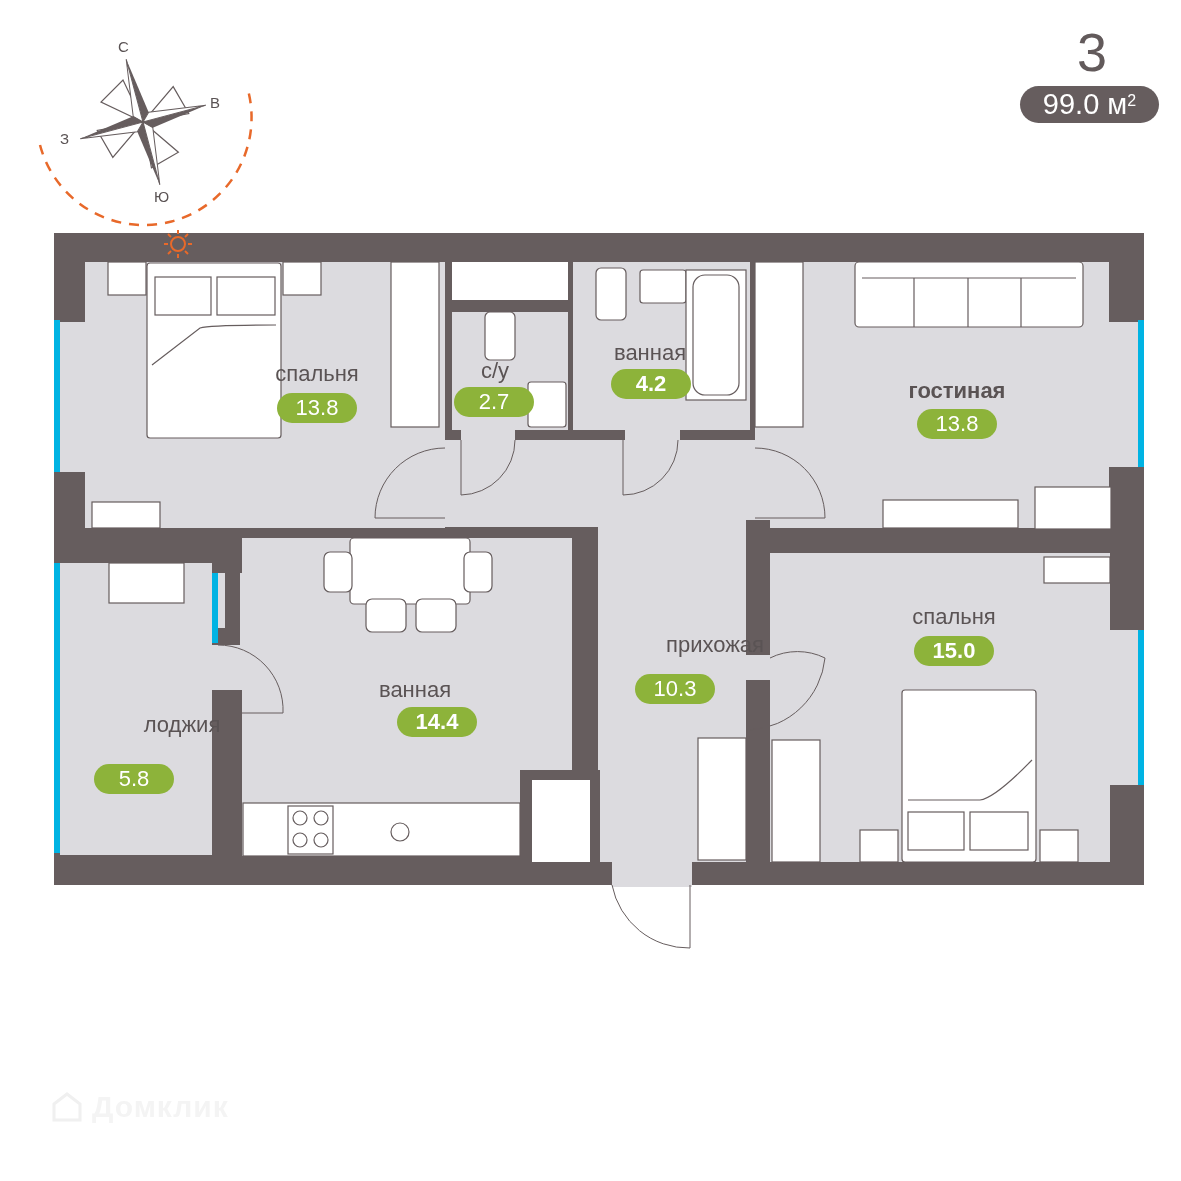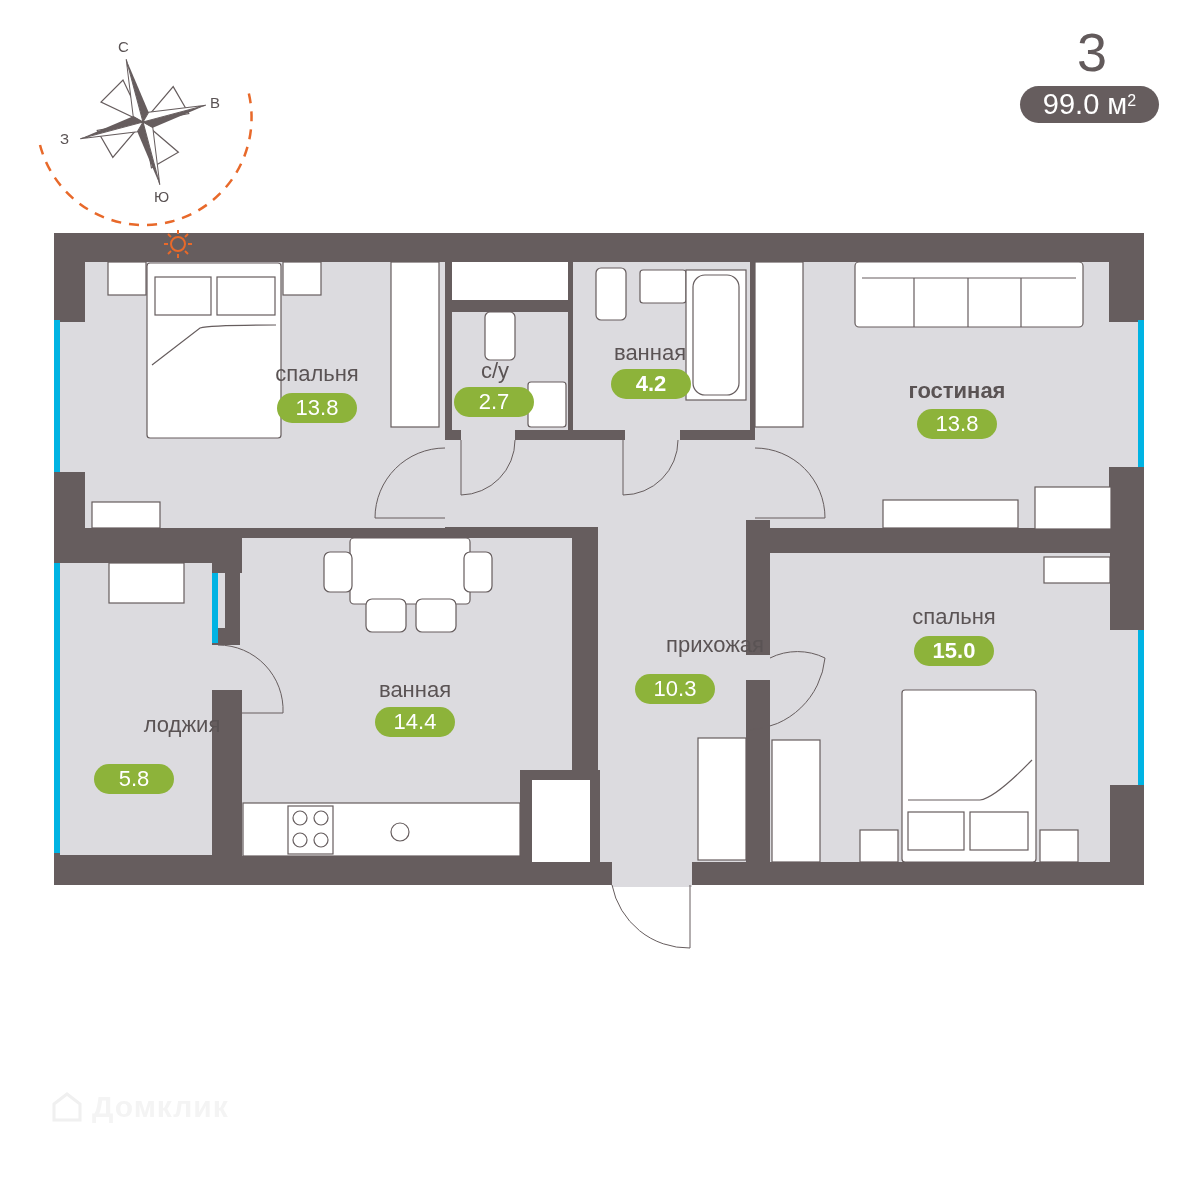--- a/index.html
+++ b/index.html
@@ -210,21 +210,21 @@
 <div class="label" style="left:650px;top:340px;">ванная</div>
 <div class="badge" style="left:651px;top:369px;width:80px;font-weight:bold;">4.2</div>
 
 <div class="label" style="left:957px;top:378px;font-weight:bold;">гостиная</div>
 <div class="badge" style="left:957px;top:409px;width:80px;">13.8</div>
 
 <div class="label" style="left:134px;top:712px;margin-left:48px;">лоджия</div>
 <div class="badge" style="left:134px;top:764px;width:80px;text-align:center;">5.8</div>
 
 <div class="label" style="left:415px;top:677px;">ванная</div>
-<div class="badge" style="left:415px;top:707px;width:80px;">14.4</div>
+<div class="badge" style="left:437px;top:707px;width:80px;font-weight:bold;">14.4</div>
 
 <div class="label" style="left:715px;top:632px;">прихожая</div>
 <div class="badge" style="left:675px;top:674px;width:80px;">10.3</div>
 
 <div class="label" style="left:954px;top:604px;">спальня</div>
 <div class="badge" style="left:954px;top:636px;width:80px;font-weight:bold;">15.0</div>
 
 <div class="watermark">
   <svg width="34" height="34" viewBox="0 0 34 34">
       <path d="M4 14 L17 4 L30 14 L30 30 L4 30 Z" fill="none" stroke="#f0f0f0" stroke-width="3"></path>

